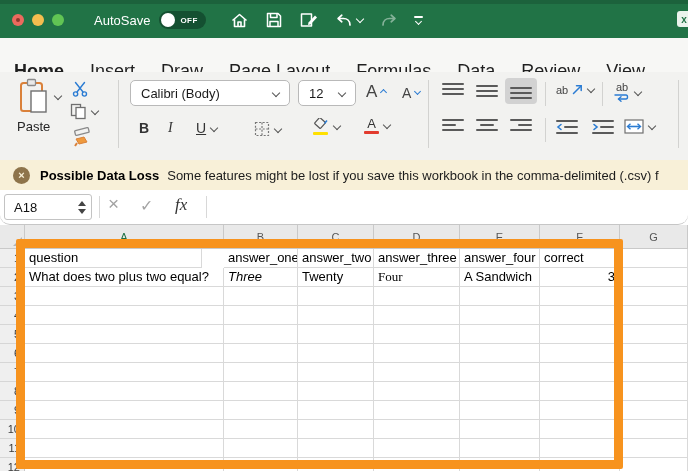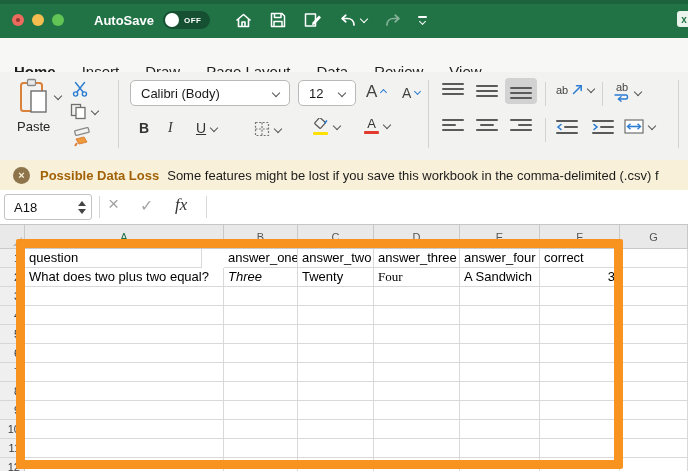--- a/index.html
+++ b/index.html
@@ -8,21 +8,21 @@
 
   
   .titlebar { position:absolute; left:0; top:0; width:688px; height:38px; background:#217346;
               box-shadow: inset 0 4px 0 rgba(0,0,0,.14); display:flex; align-items:center; padding:0 12px; }
   .lights { display:flex; gap:8px; align-items:center; margin-top:2px; }
   .light { width:12px; height:12px; border-radius:50%; position:relative; }
   .light.red { background:#ec6a5e; }
   .light.red::after { content:""; position:absolute; left:4px; top:4px; width:4px; height:4px; border-radius:50%; background:#8e372c; }
   .light.yellow { background:#f5bd4f; }
   .light.green { background:#61c454; }
-  .autosave { color:#fff; font-size:13px; font-weight:700; margin-left:30px; margin-top:2px; }
+  .autosave { color:#fff; font-size:13px; font-weight:400; margin-left:30px; margin-top:2px; }
   .toggle { margin-left:9px; margin-top:2px; width:47px; height:18px; border-radius:10px; background:#145031;
             display:flex; align-items:center; padding:2px; }
   .knob { width:14px; height:14px; border-radius:50%; background:#fff; }
   .toggle-state { color:#fff; font-size:8px; font-weight:700; letter-spacing:.5px; margin-left:5px; }
   .tb-icons { display:flex; align-items:center; gap:16px; margin-left:24px; margin-top:2px; }
   .tb-ic { display:flex; align-items:center; }
   .tb-ic svg { display:block; }
   .dim { opacity:.45; }
   .chev-w { width:8px; height:8px; position:relative; margin-left:3px; }
   .chev-w::before { content:""; position:absolute; left:1px; top:0px; width:5px; height:5px;
@@ -31,21 +31,21 @@
   .custom-ic .bar { width:9px; height:2px; background:#fff; border-radius:1px; }
   .custom-ic .cv { width:7px; height:5px; position:relative; }
   .custom-ic .cv::before { content:""; position:absolute; left:1px; top:0; width:4px; height:4px;
                     border-right:1.6px solid #fff; border-bottom:1.6px solid #fff; transform:rotate(45deg); }
   .excel-app { position:absolute; right:-3px; top:11px; width:14px; height:16px; background:#eaf3ec; border-radius:3px;
                color:#217346; font-size:10px; font-weight:700; display:flex; align-items:center; justify-content:center; }
 
   
   .tabbar { position:absolute; left:0; top:38px; width:688px; height:34px; background:#f7f7f5;
             display:flex; align-items:center; padding-left:14px; gap:26px; }
-  .tab { position:relative; height:100%; display:flex; align-items:center; font-size:15px; color:#1f1f1f; white-space:nowrap;margin-top:32px; }
+  .tab { position:relative; height:100%; display:flex; align-items:center; font-size:18px; color:#1f1f1f; white-space:nowrap;margin-top:32px; }
   .tab.active { font-weight:700; }
   .tab.active::after { content:""; position:absolute; left:0; right:0; bottom:4px; height:3px; border-radius:2px; background:#217346; }
 
   
   .ribbon { position:absolute; left:0; top:72px; width:688px; height:88px; background:#f2f2f0; }
   .ribbon .vdiv { position:absolute; width:1px; background:#d2d2d0; }
   .rlabel { position:absolute; font-size:13px; color:#262626; }
   .combo { position:absolute; height:26px; background:#fff; border:1px solid #b9b9b9; border-radius:5px;
            display:flex; align-items:center; padding:0 8px 0 10px; font-size:13px; color:#1a1a1a; }
   .combo .spacer { flex:1; }
@@ -68,25 +68,25 @@
   .sel { background:#d2d2d2; border-radius:4px; padding:5px; margin:-5px; }
   .colorbar { height:3px; width:15px; border-radius:1px; }
   .stack { display:flex; flex-direction:column; align-items:center; gap:1px; }
   .minitxt { font-size:11px; color:#444; line-height:10px; }
 
   
   .warnbar { position:absolute; left:0; top:160px; width:688px; height:30px; background:#f8f0d8;
              display:flex; align-items:center; padding-left:13px; white-space:nowrap; overflow:hidden; }
   .warn-ic { width:17px; height:17px; border-radius:50%; background:#8e744b; color:#f8f0d8; font-size:11px; font-weight:700;
              display:flex; align-items:center; justify-content:center; flex:none; }
-  .warn-title { font-size:13px; font-weight:700; color:#a16207; margin-left:10px; }
+  .warn-title { font-size:13px; font-weight:700; color:#000000; margin-left:10px; }
   .warn-msg { font-size:13px; color:#1c1c1c; margin-left:8px; }
 
   
-  .formulabar { position:absolute; left:0; top:190px; width:688px; height:35px; background:#fff; border-bottom:1px solid #c6c6c6; }
+  .formulabar { position:absolute; left:0; top:190px; width:688px; height:35px; background:#fff; border-bottom:1px solid #c6c6c6;border-radius:10px; }
   .namebox { position:absolute; left:4px; top:4px; width:88px; height:26px; border:1px solid #c3c3c3; border-radius:3px;
              background:#fff; display:flex; align-items:center; padding:0 5px 0 9px; font-size:13px; color:#111; }
   .namebox .spacer { flex:1; }
   .stepper { display:flex; flex-direction:column; gap:3px; align-items:center; }
   .tri-up { width:0; height:0; border-left:4px solid transparent; border-right:4px solid transparent; border-bottom:5px solid #444; }
   .tri-dn { width:0; height:0; border-left:4px solid transparent; border-right:4px solid transparent; border-top:5px solid #444; }
   .fb-div { position:absolute; width:1px; background:#d8d8d8; top:6px; height:22px; }
   .fb-x { position:absolute; left:108px; top:3px; font-size:19px; color:#a3a3a3; }
   .fb-ck { position:absolute; left:140px; top:6px; font-size:16px; color:#a3a3a3; }
   .fb-fx { position:absolute; left:175px; top:5px; font-family:"Liberation Serif", serif; font-style:italic; font-size:17px; color:#333; }
@@ -171,20 +171,21 @@
       </span>
     </div>
     <span class="excel-app">x</span>
   </div>
 
   <div class="tabbar">
     <span class="tab active">Home</span>
     <span class="tab">Insert</span>
     <span class="tab">Draw</span>
     <span class="tab">Page Layout</span>
+    <span class="tab">Formulas</span>
     <span class="tab">Data</span>
     <span class="tab">Review</span>
     <span class="tab">View</span>
   </div>
 
   <div class="ribbon">
 
     <div class="iconbtn" style="left:18px; top:6px;">
       <svg width="32" height="37" viewBox="0 0 32 37">
         <rect x="3" y="5" width="21" height="28" rx="2.5" fill="#f2f2f0" stroke="#da813a" stroke-width="2"></rect>

